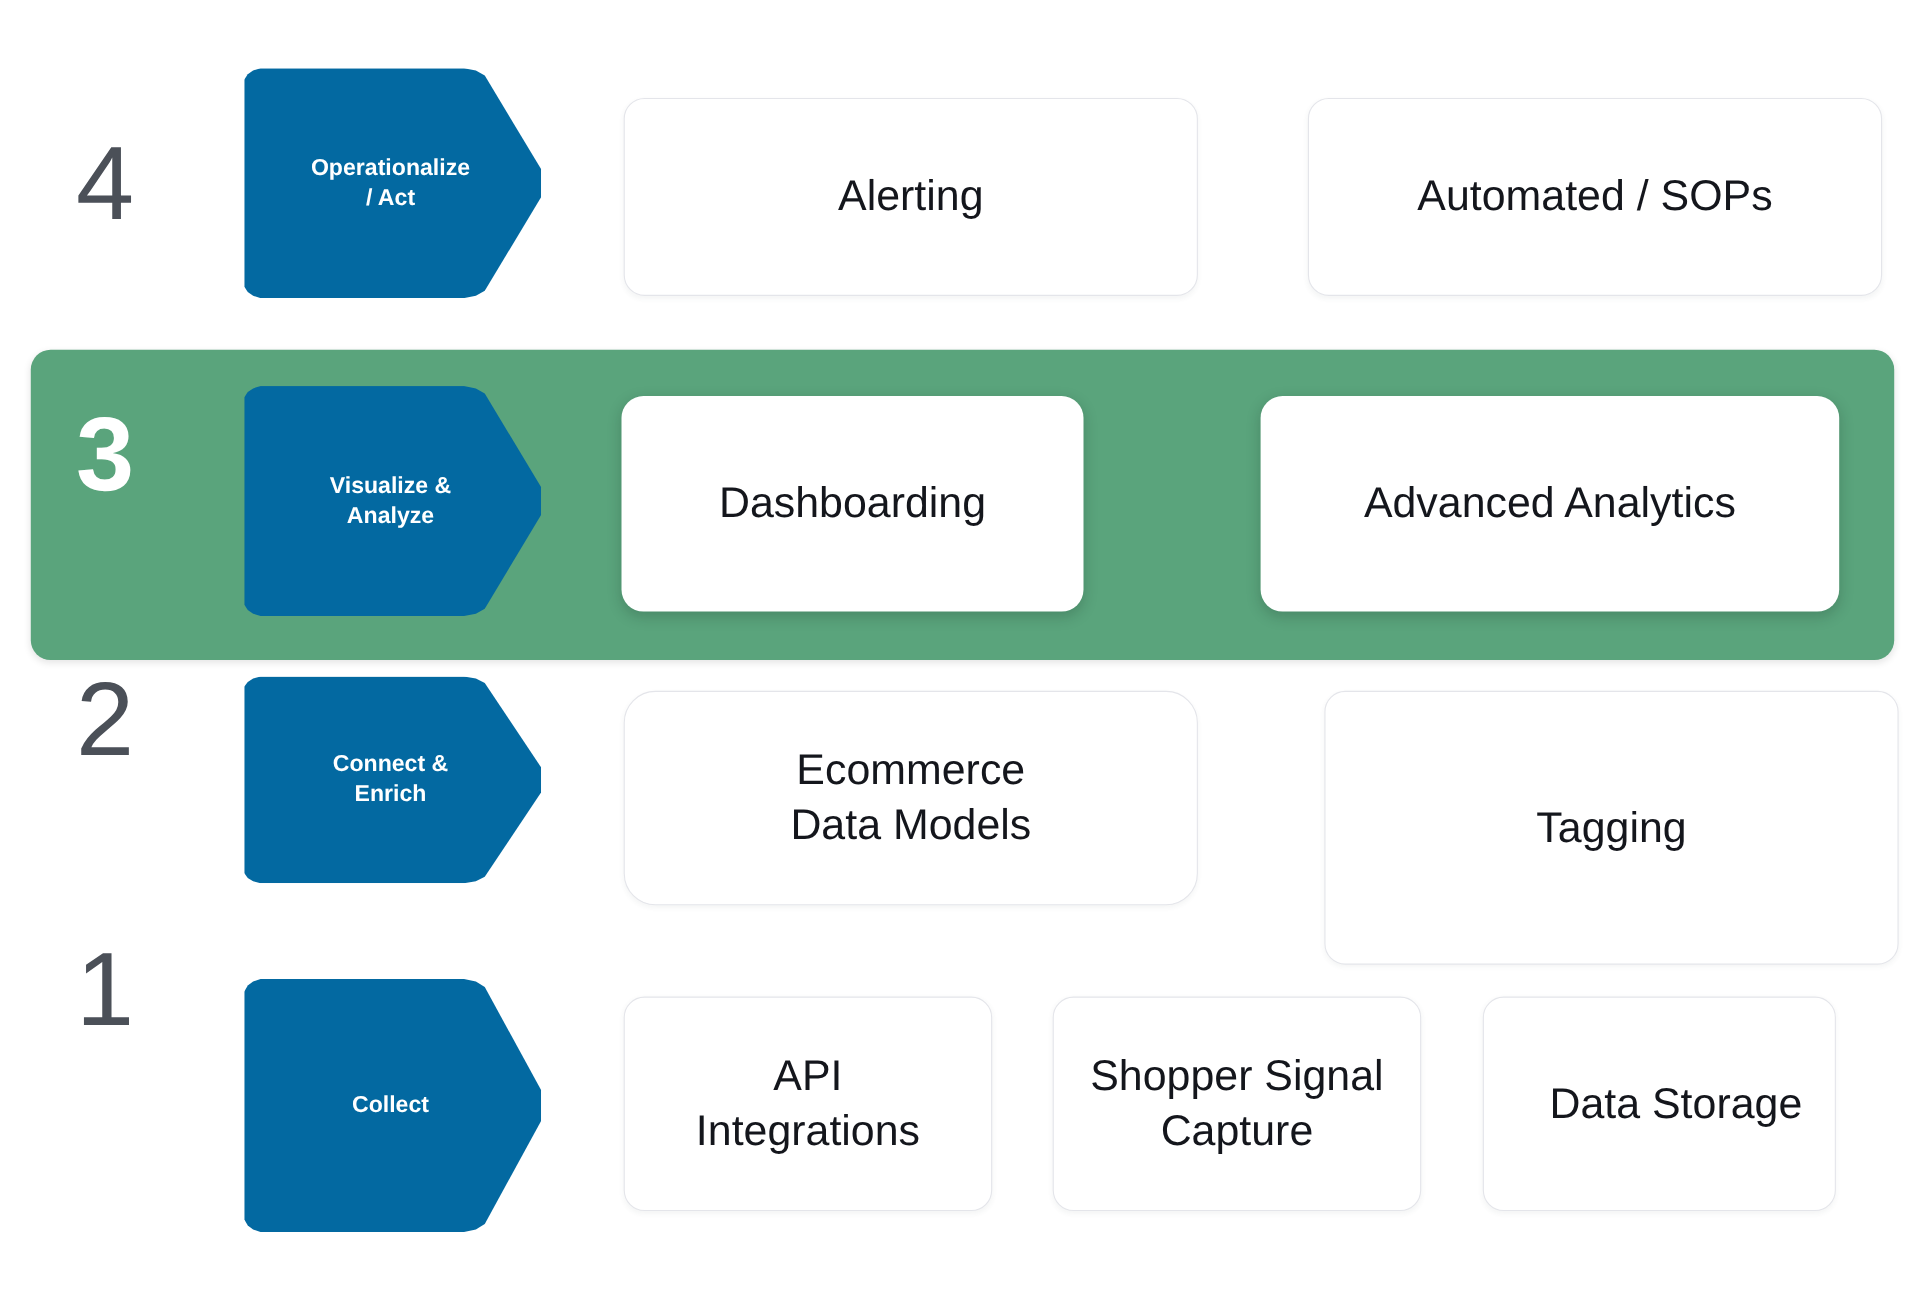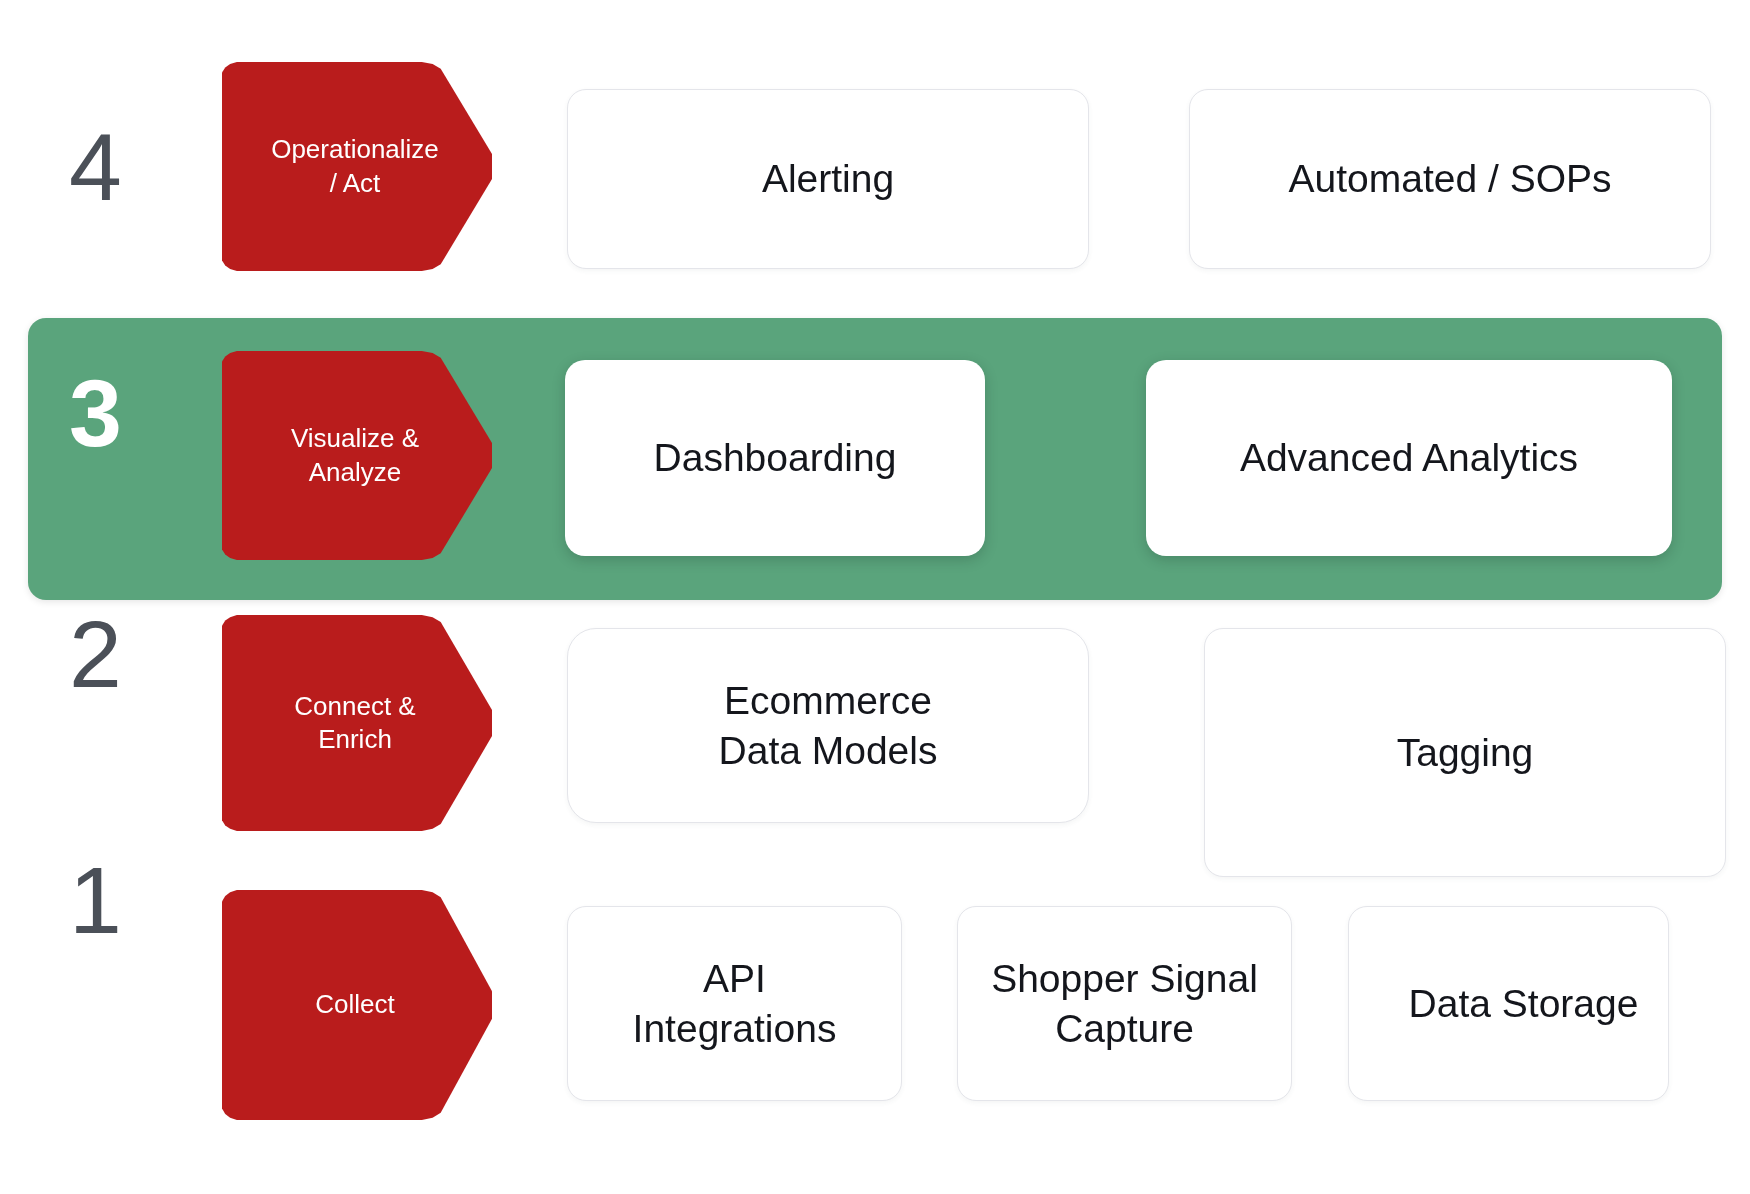--- a/index.html
+++ b/index.html
@@ -55,24 +55,24 @@
     color: #ffffff;
     font-weight: 700;
   }
 
   
   .chevron {
     position: absolute;
     display: flex;
     align-items: center;
     justify-content: center;
-    background: #b91c1c;
+    background: #0369a1;
     color: #ffffff;
-    font-size: 26px;
-    font-weight: 400;
+    font-size: 21px;
+    font-weight: 700;
     line-height: 1.28;
     text-align: center;
     box-sizing: border-box;
     padding: 0 14px 0 10px;
     filter: drop-shadow(0 3px 5px rgba(0,0,0,0.18));
     -webkit-clip-path: polygon(
         0% 5%, 1.2% 2.6%, 3% 1%, 5.5% 0%,
         74% 0%, 78% 1%, 81% 3.2%,
         100% 44%, 100% 56%, 81% 96.8%, 78% 99%, 74% 100%,
         5.5% 100%, 3% 99%, 1.2% 97.4%, 0% 95%);
@@ -150,21 +150,21 @@
     </div>
 
     <div class="card on-band" style="left:1146px; top:360px; width:526px; height:196px;">
       <span class="card-text">Advanced Analytics</span>
     </div>
   </div>
 
   <div class="stage-row">
     <div class="step-number" style="left:20px; top:607px;">2</div>
 
-    <div class="chevron" style="left:222px; top:615px; width:270px; height:216px;">
+    <div class="chevron" style="left:222px; top:615px; width:270px; height:188px;">
       <span class="chevron-text">
         <span>Connect &amp;</span><br>
         <span>Enrich</span>
       </span>
     </div>
 
     <div class="card" style="left:567px; top:628px; width:522px; height:195px;border-radius:29px;">
       <span class="card-text">
         <span>Ecommerce</span><br>
         <span>Data Models</span>

